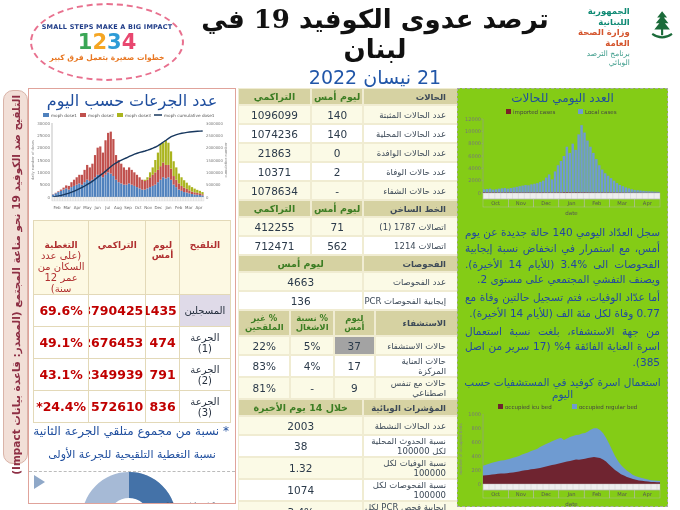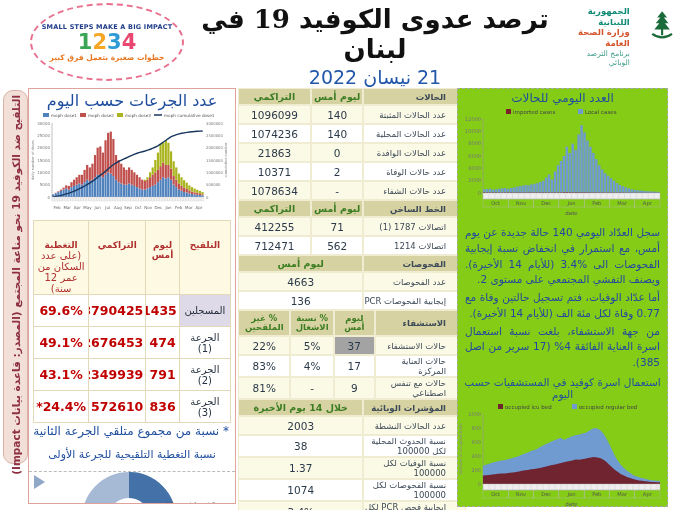--- a/index.html
+++ b/index.html
@@ -492,21 +492,21 @@
       <div class="mcell head lbl">المؤشرات الوبائية</div>
       <div class="mcell head span2">خلال 14 يوم الأخيرة</div>
 
       <div class="mcell lbl" style="background:#fbfae6">عدد الحالات النشطة</div>
       <div class="mcell num span2" style="background:#fbfae6">2003</div>
 
       <div class="mcell lbl">نسبة الحدوث المحلية لكل 100000</div>
       <div class="mcell num span2">38</div>
 
       <div class="mcell lbl" style="background:#fbfae6">نسبة الوفيات لكل 100000</div>
-      <div class="mcell num span2" style="background:#fbfae6">1.37</div>
+      <div class="mcell num span2" style="background:#fbfae6">1.32</div>
 
       <div class="mcell lbl">نسبة الفحوصات لكل 100000</div>
       <div class="mcell num span2">1074</div>
 
       <div class="mcell lbl" style="background:#fbfae6">إيجابية فحص PCR لكل مئة فحص</div>
       <div class="mcell num span2" style="background:#fbfae6">3.4%</div>
     </div>
   </div>
 
   <div class="right-box">

